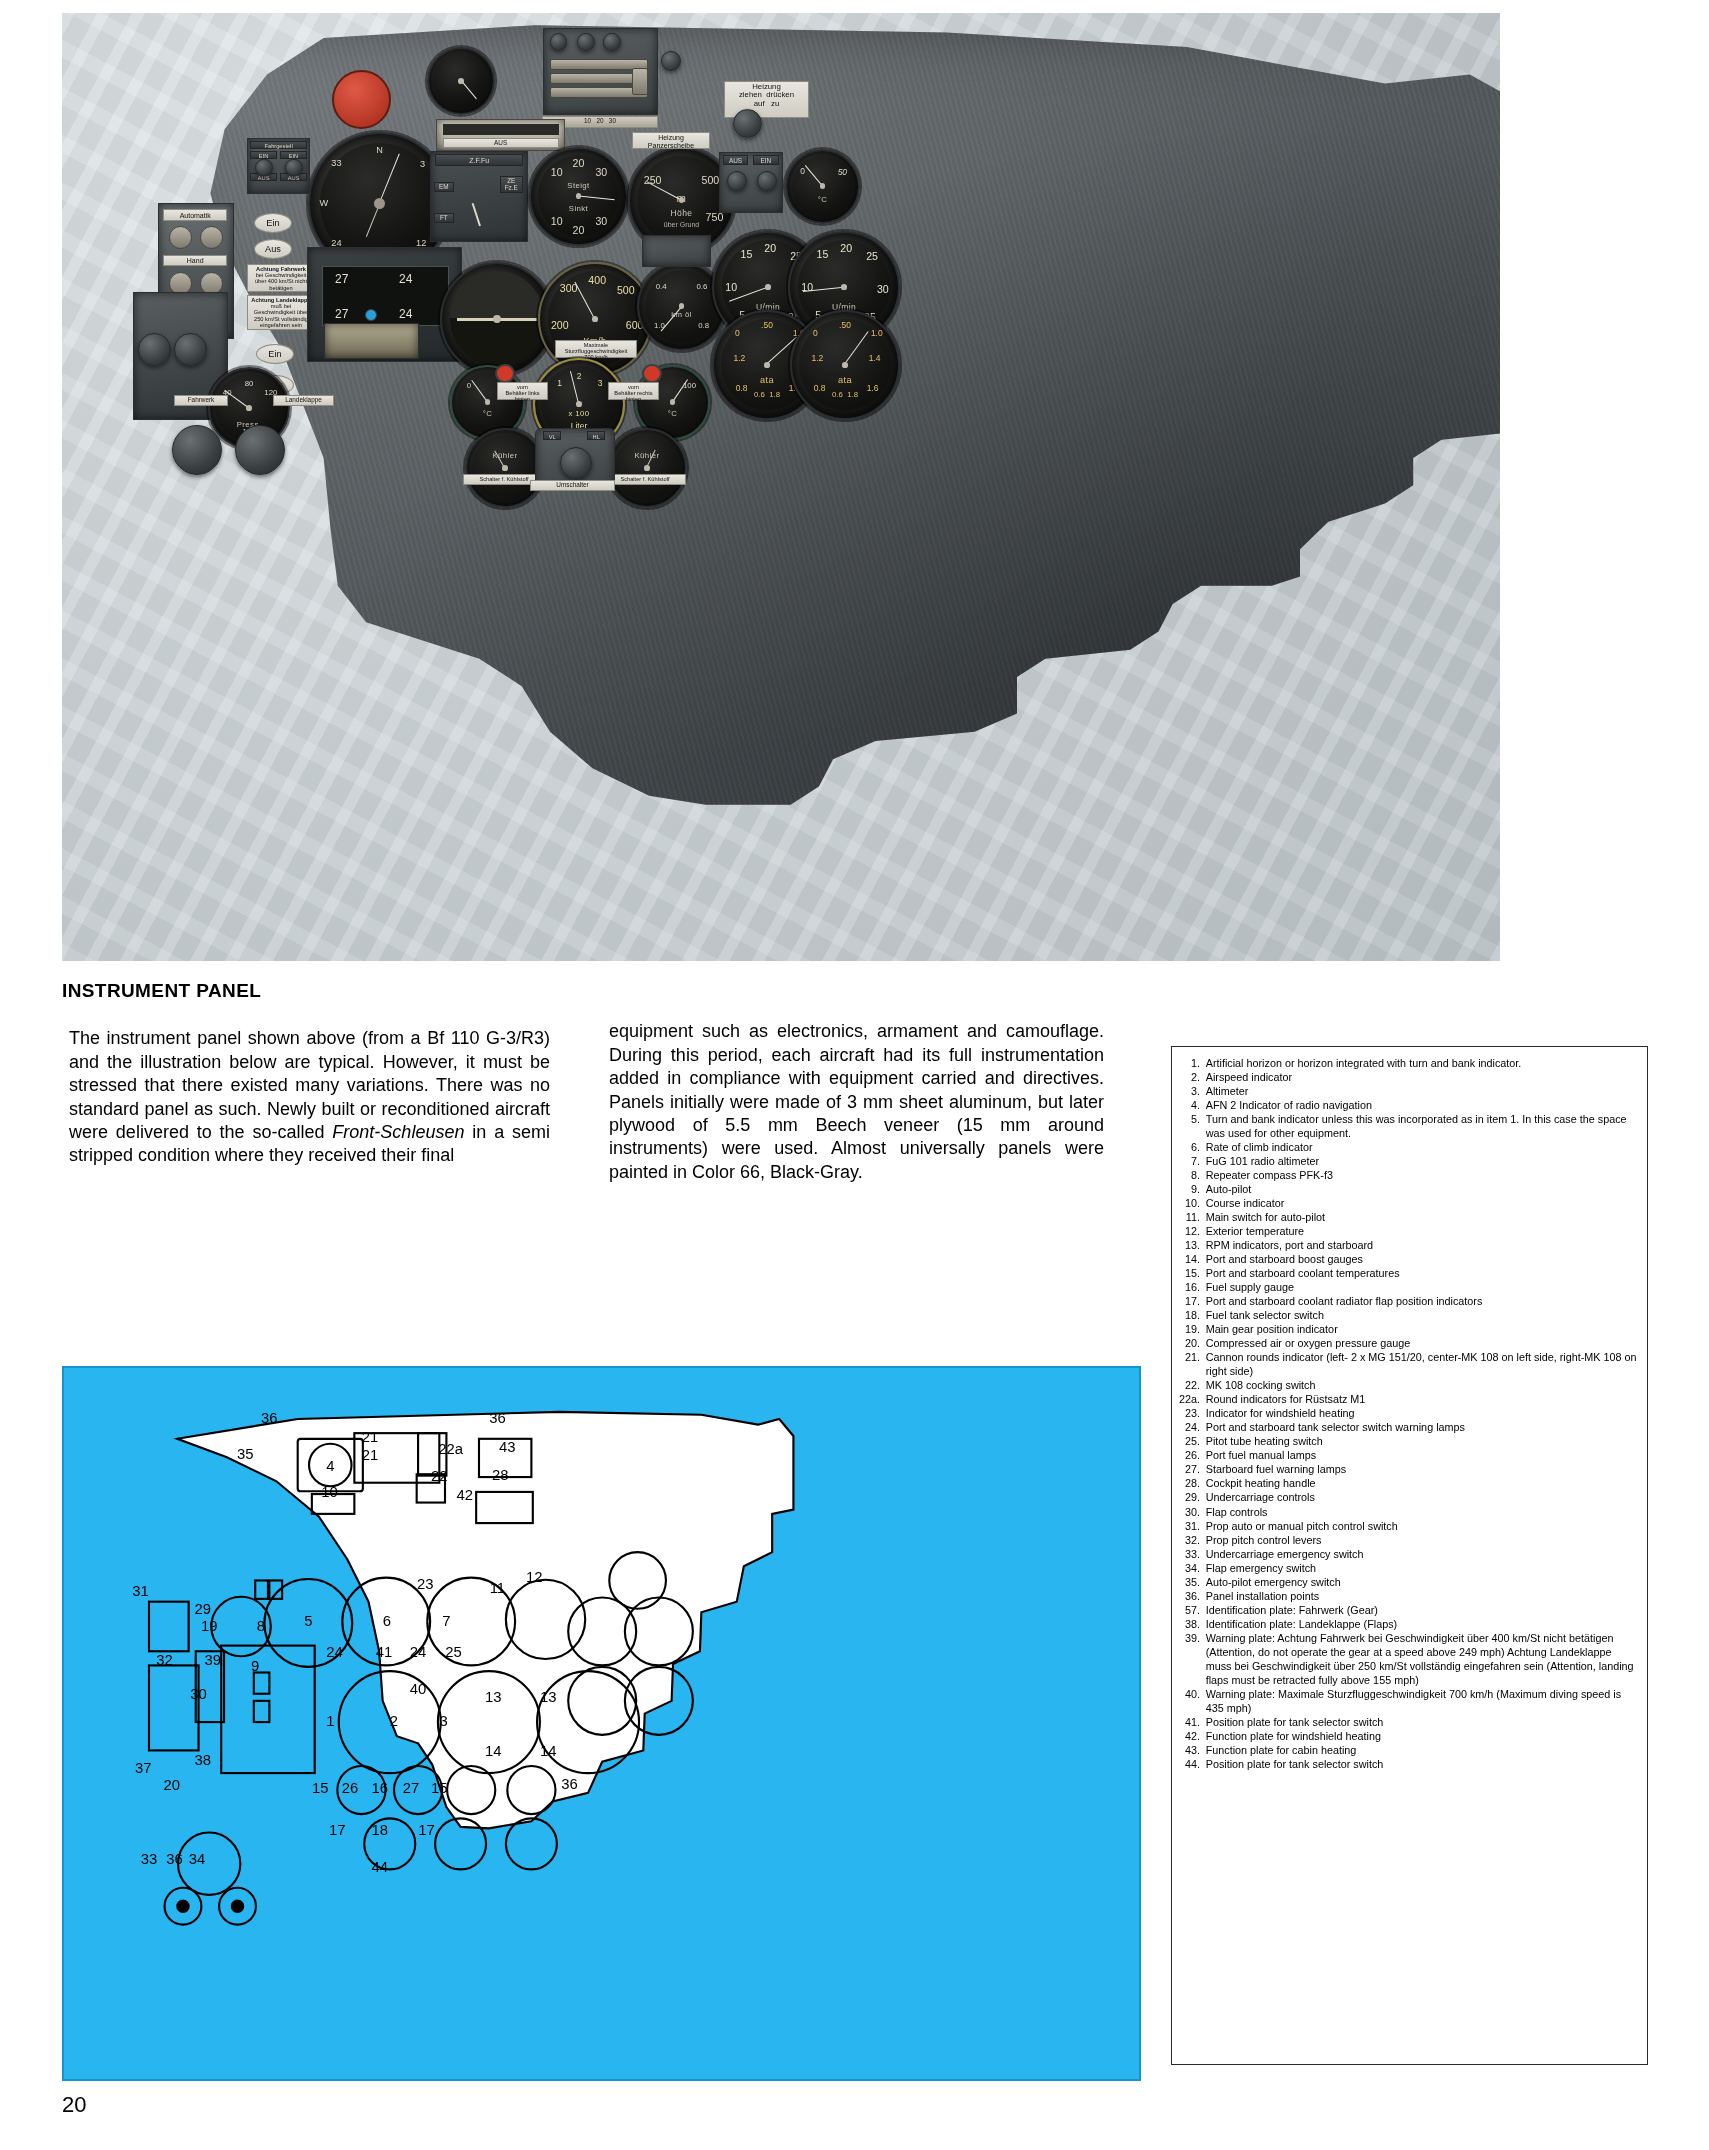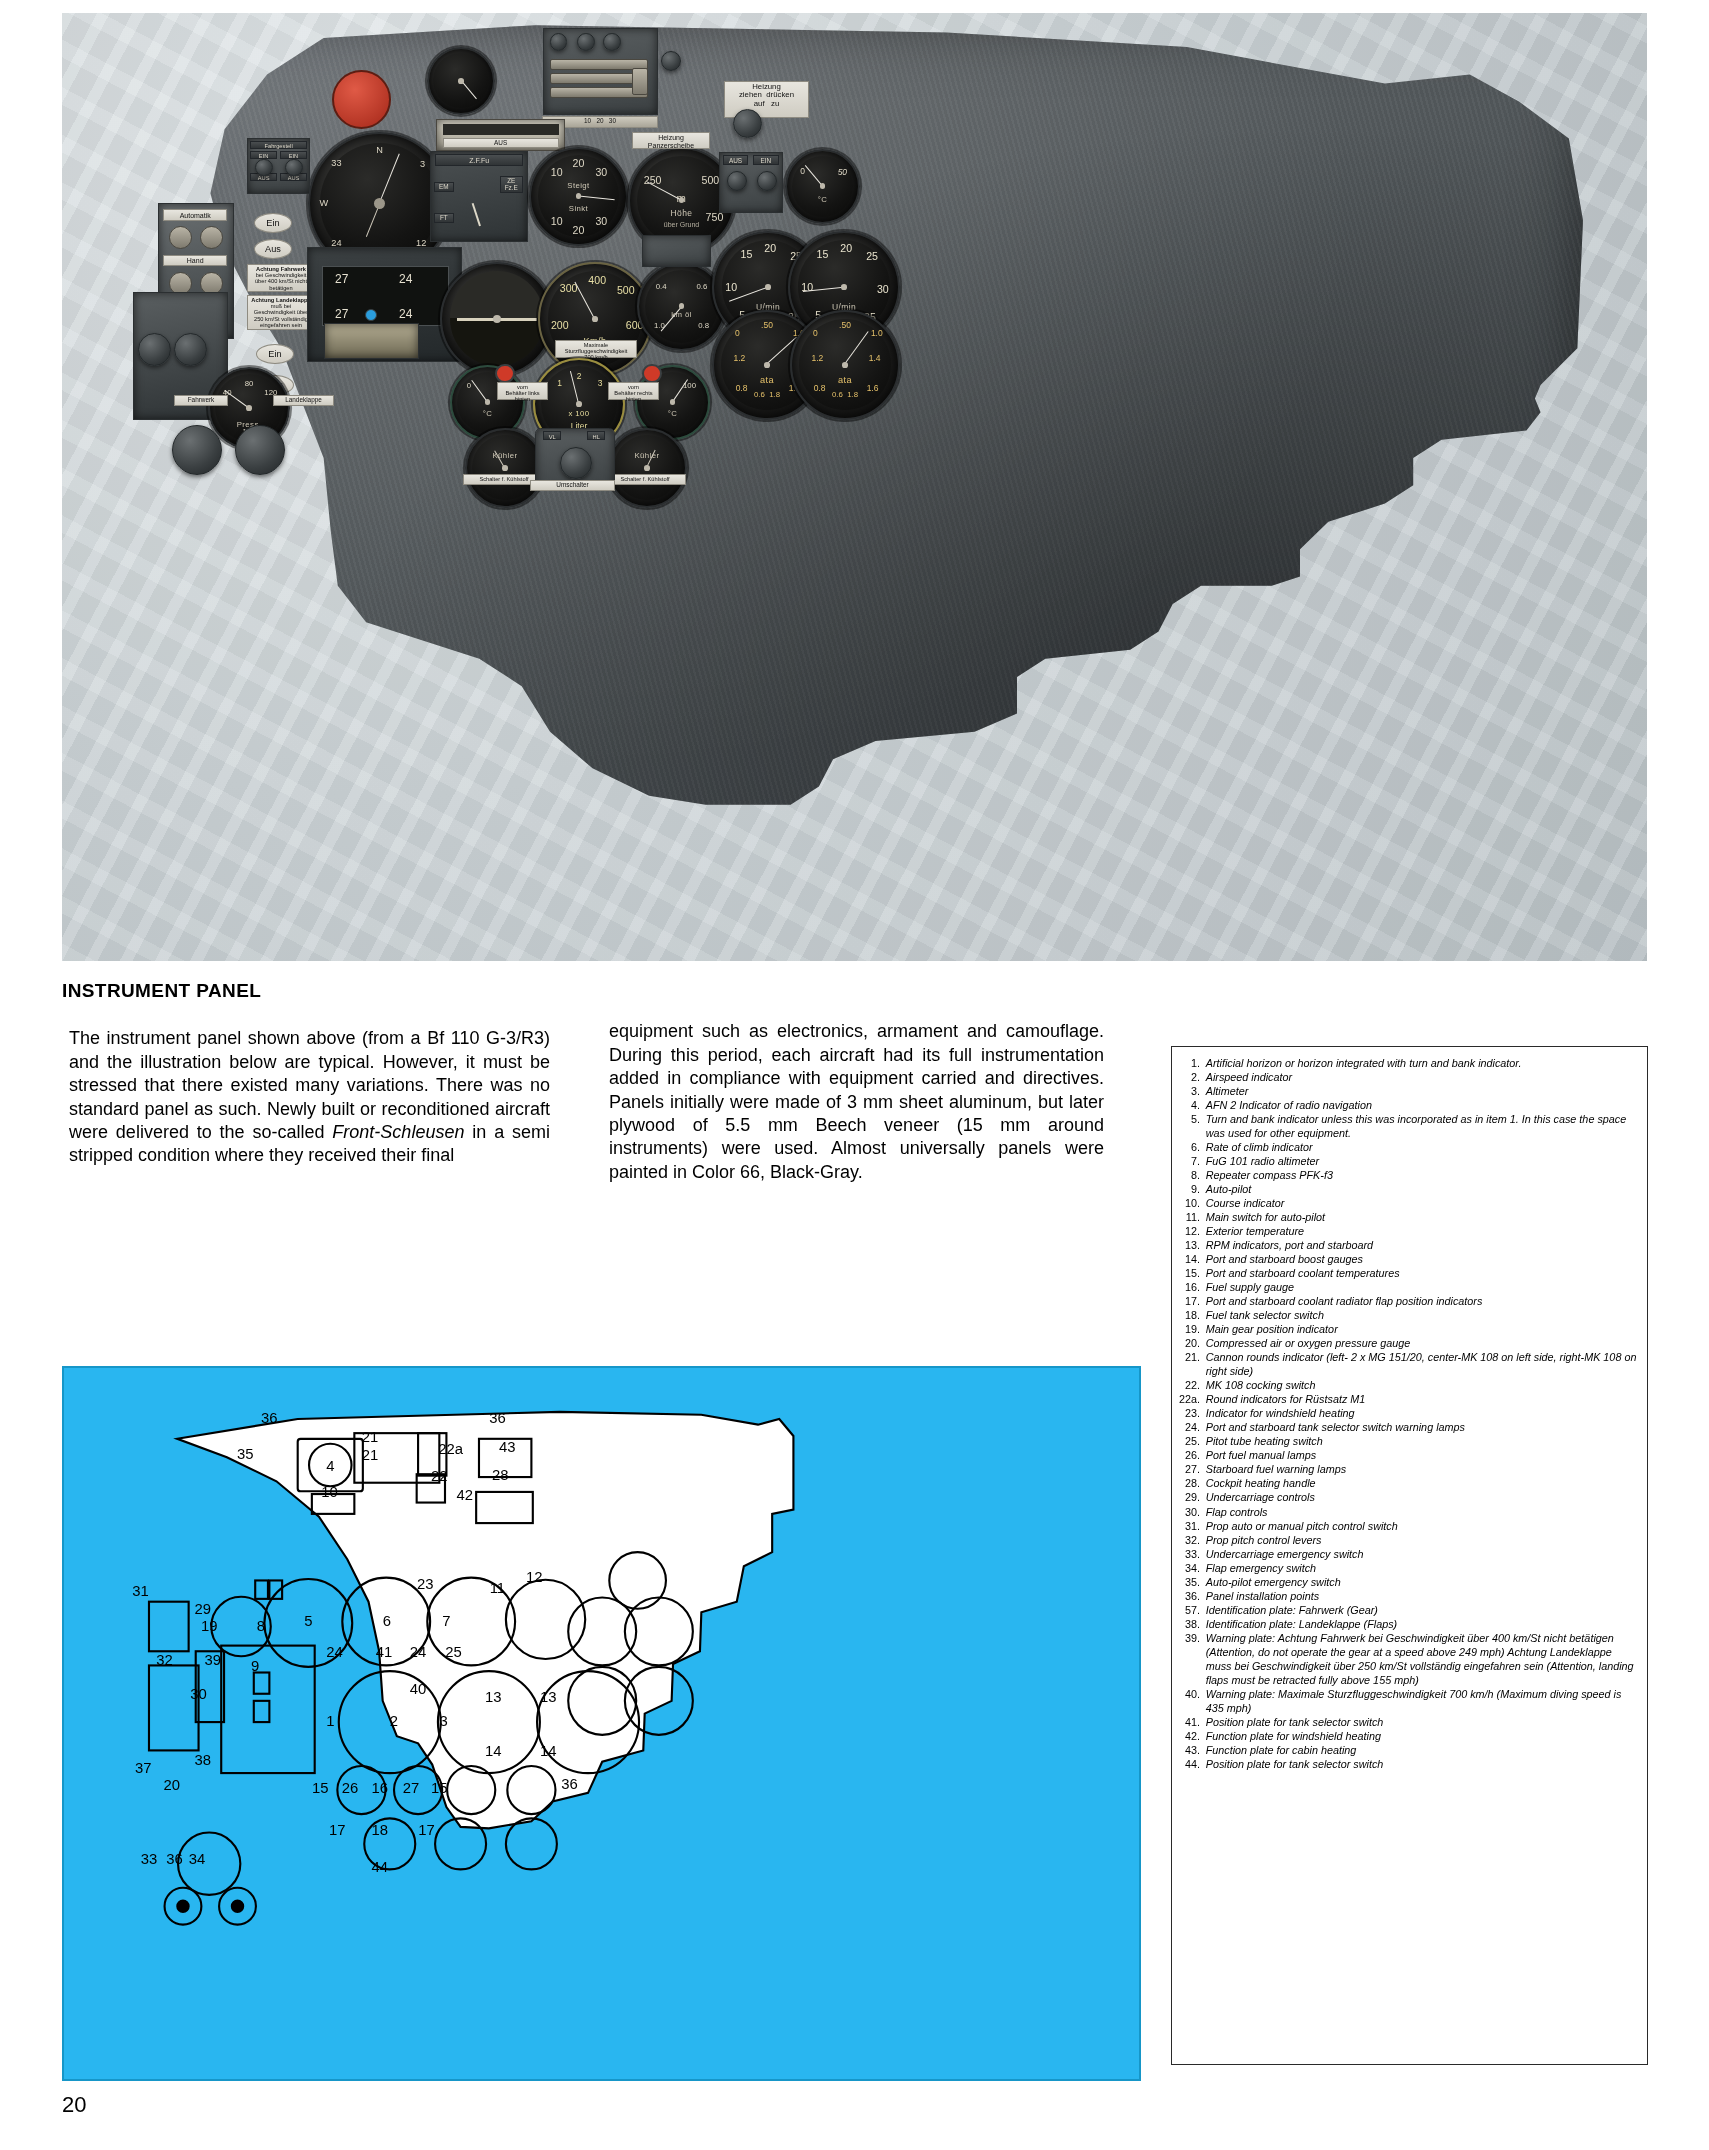--- a/index.html
+++ b/index.html
@@ -14,21 +14,21 @@
     color: #000;
     position: relative;
     overflow: hidden;
   }
 
   
   #photo-figure {
     position: absolute;
     left: 62px;
     top: 12.7px;
-    width: 1585px;
+    width: 1438px;
     height: 948px;
     background: #c7cdd0;
     overflow: hidden;
   }
   .cloth {
     position: absolute;
     inset: 0;
     background:
       radial-gradient(circle at 20% 10%, #e3e8ea 0%, #cfd6d9 45%, #bcc4c8 100%),
       linear-gradient(135deg, #dfe5e8 0%, #c3cbce 60%, #b6bec2 100%);
@@ -189,21 +189,21 @@
     position:absolute; left:1171px; top:1046px; width:477px; height:1019px;
     border:0.7px solid #2a2a2a;
     background:#fff;
     padding:8.5px 10px 7px 7px;
     box-sizing:border-box;
     font-size:10.8px;
     line-height:1.30;
   }
   .key-item { display:flex; margin-bottom:0px; }
   .key-num { width:21px; text-align:right; padding-right:5.7px; flex:0 0 auto; }
-  .key-txt { flex:1 1 auto;font-style:italic; }
+  .key-txt { flex:1 1 auto; }
 
   
   #diagram-figure {
     position:absolute; left:62px; top:1366px; width:1079px; height:715px;
     background:#29b6f0;
     border:2.1px solid #1696c8;
     box-sizing:border-box;
   }
   #diagram-svg { position:absolute; inset:0; width:100%; height:100%; }
 

